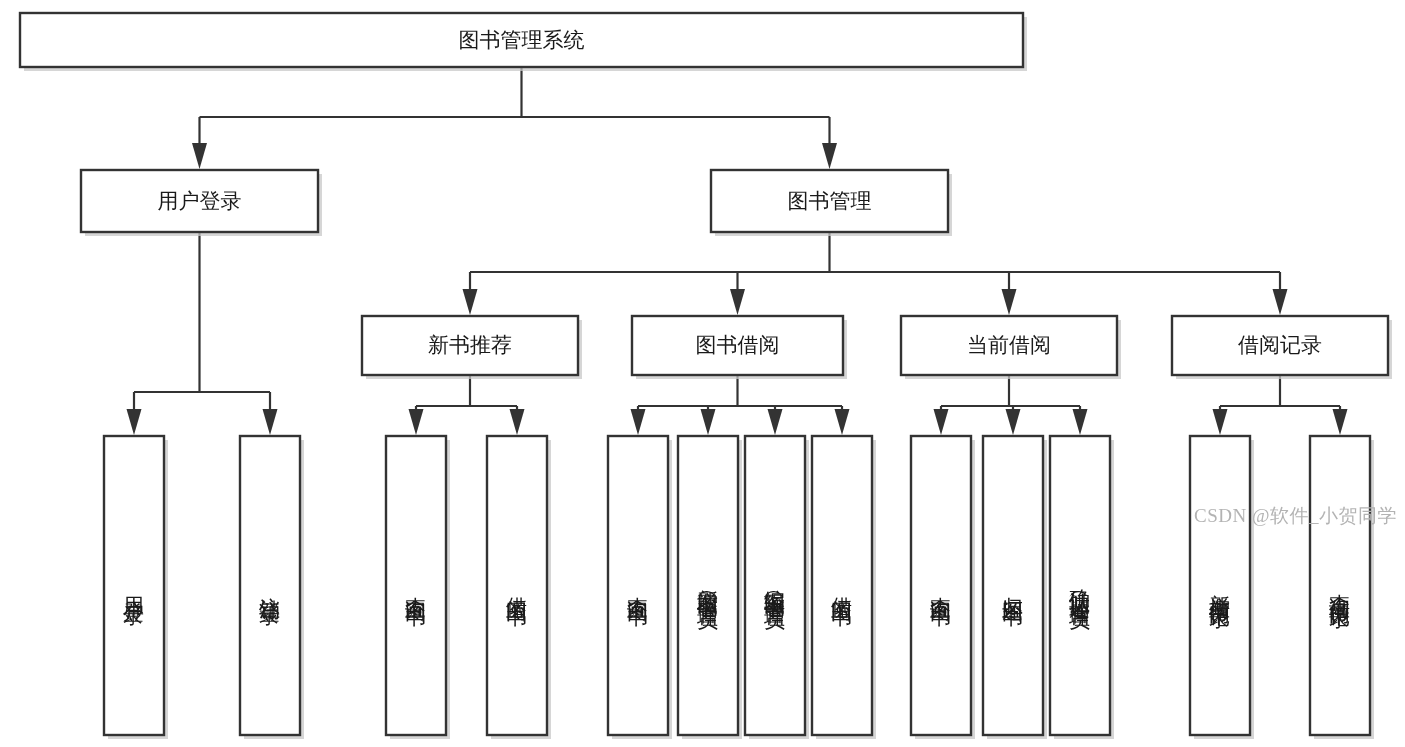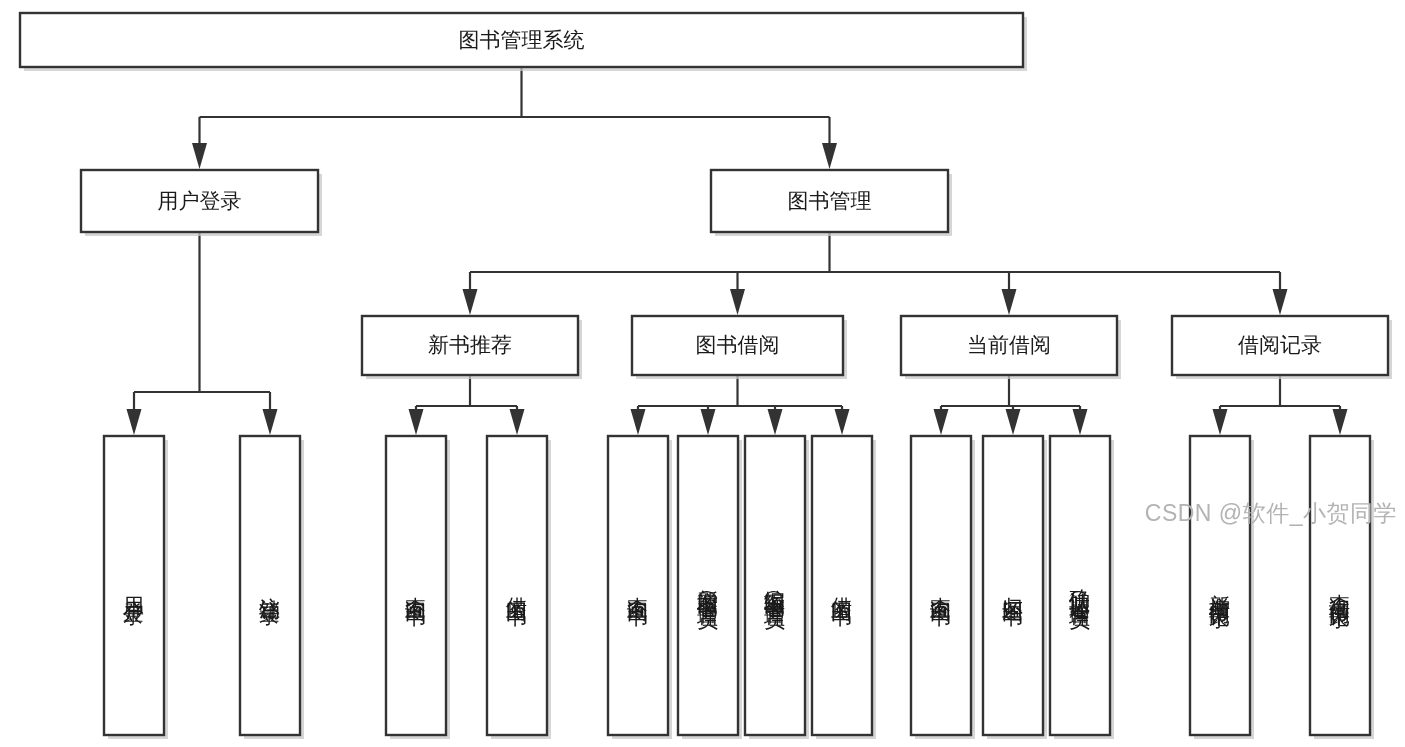--- a/index.html
+++ b/index.html
@@ -65,22 +65,22 @@
     align-items: center;
     justify-content: center;
     text-align: center;
     white-space: nowrap;
     pointer-events: none;
   }
   .watermark {
     position: absolute;
     right: 8px;
     bottom: 4px;
-    font-family: Liberation Sans, sans-serif;
-    font-size: 23px;
+    font-family: Liberation Serif, serif;
+    font-size: 19px;
     color: #b3b3b3;
     white-space: nowrap;
     letter-spacing: 0.5px;
     text-align: right;
   }
 </style>
 </head>
 <body>
 
 <div id="diagram-root">

